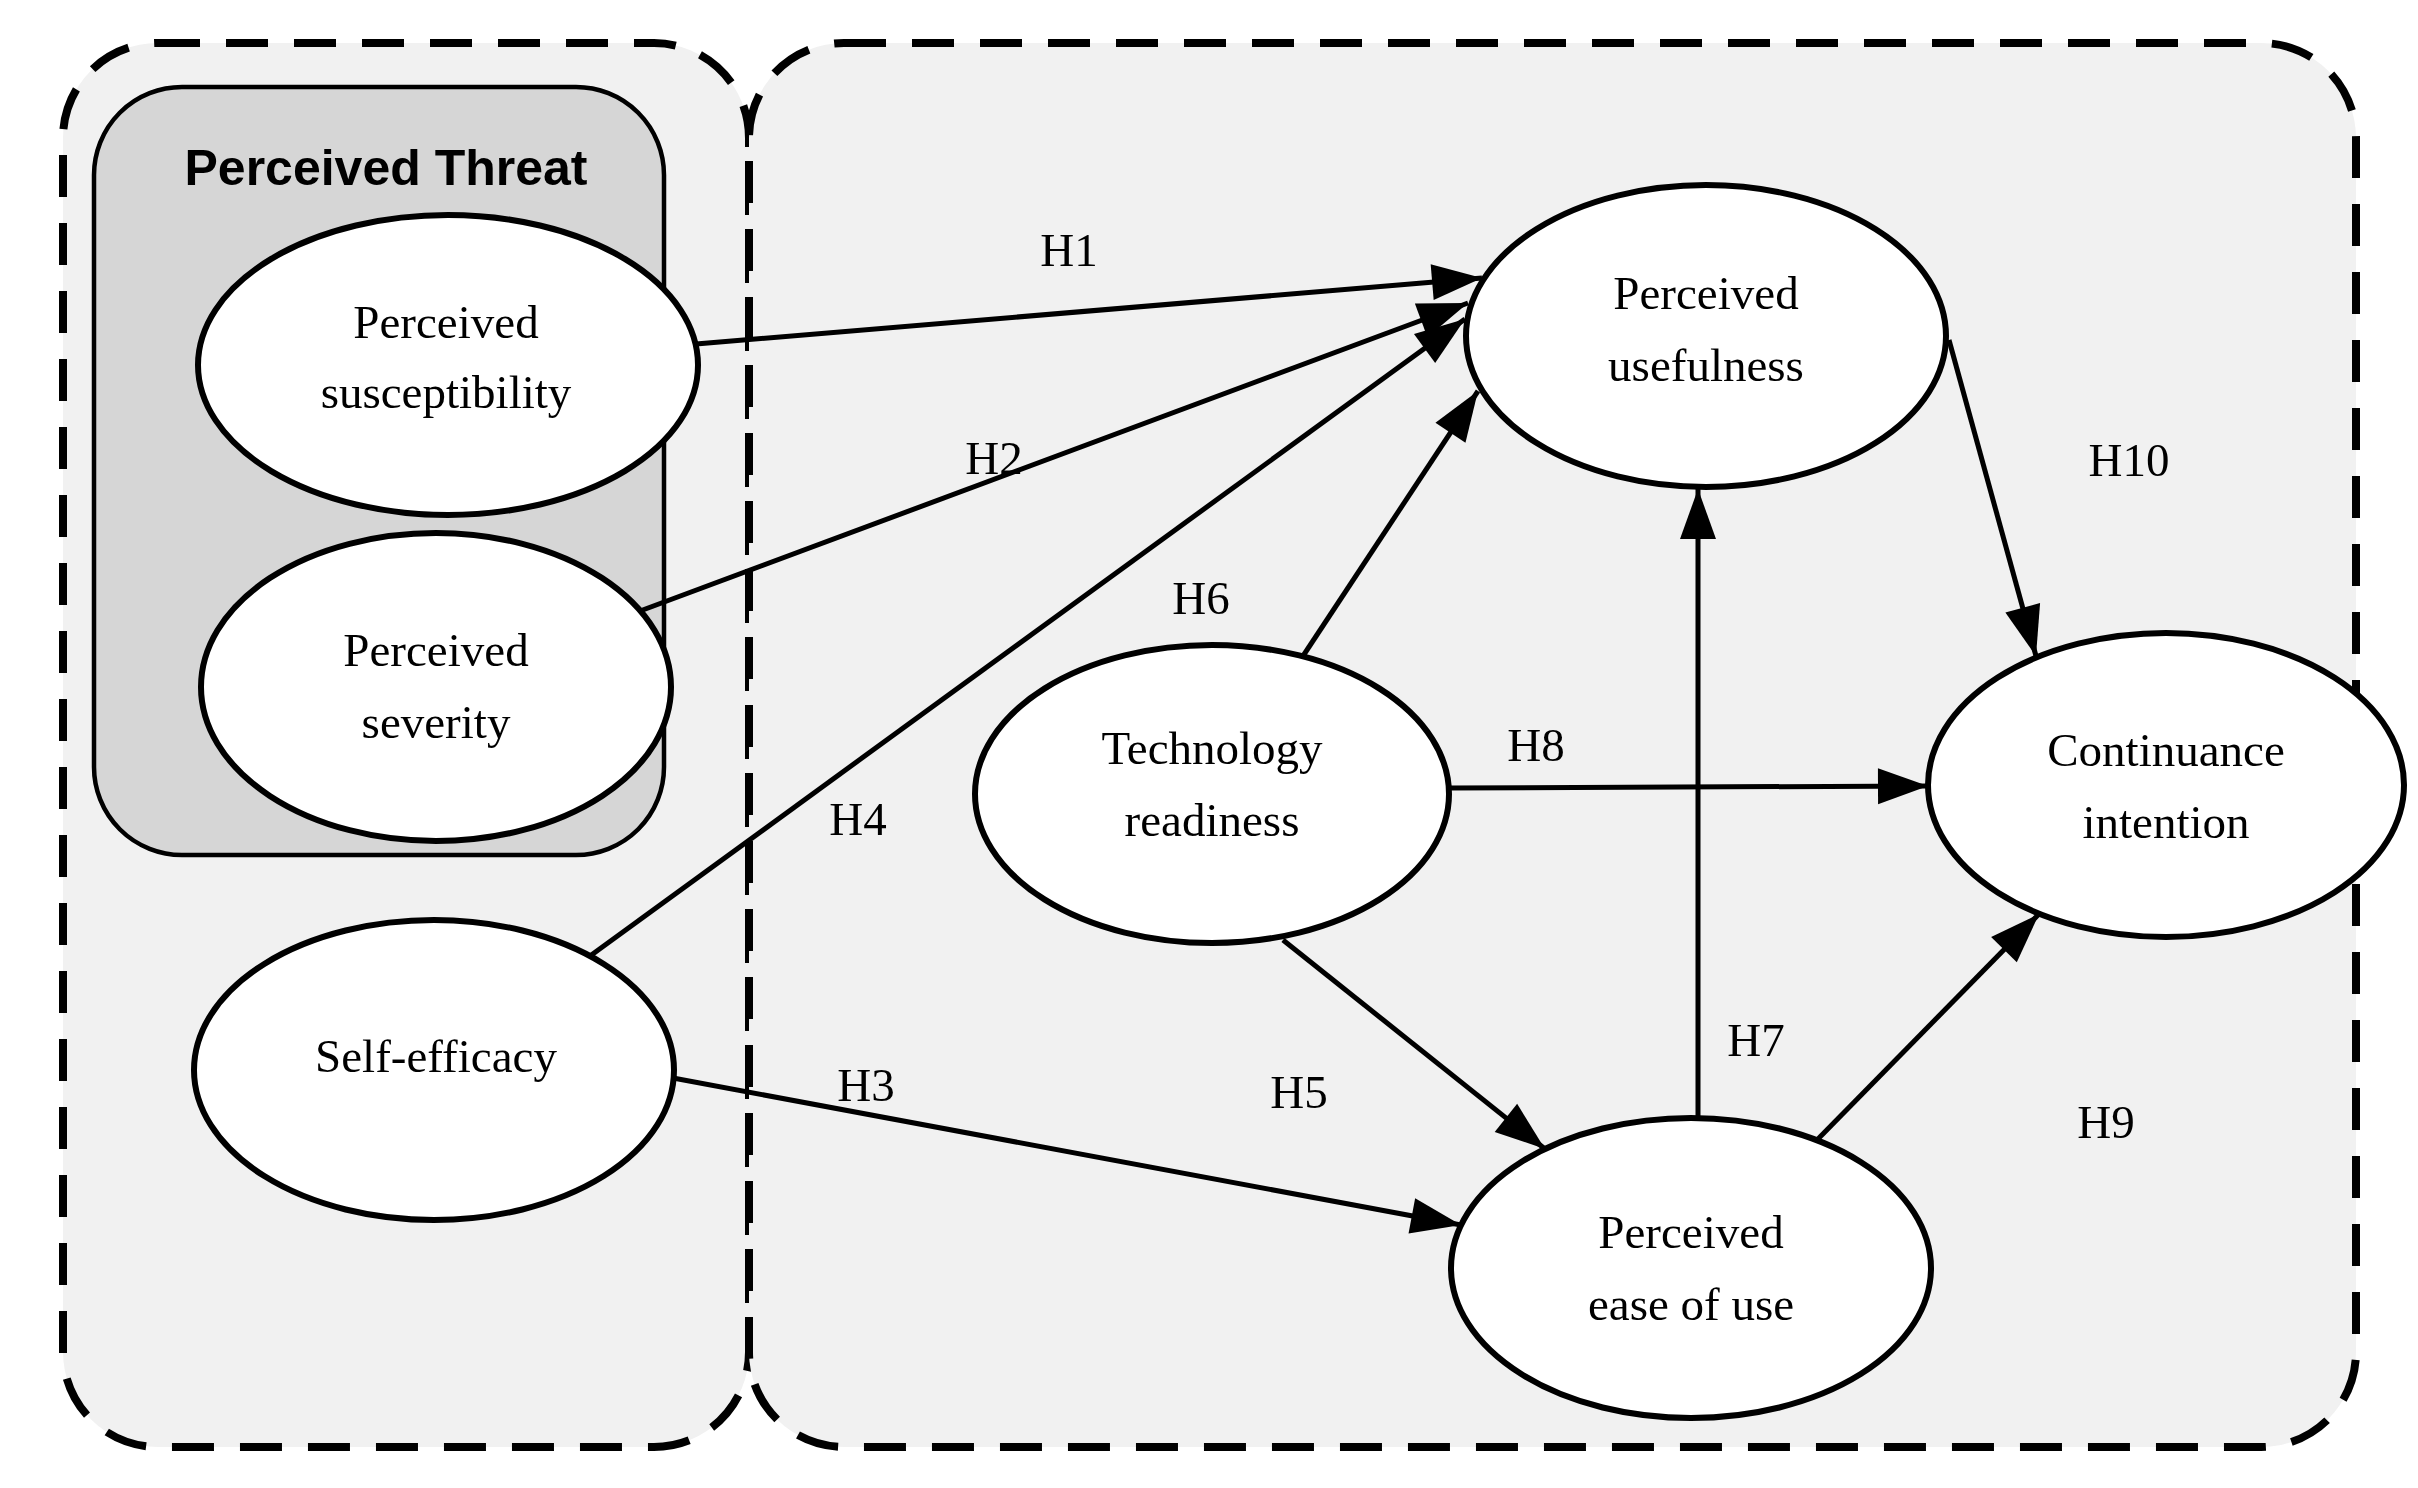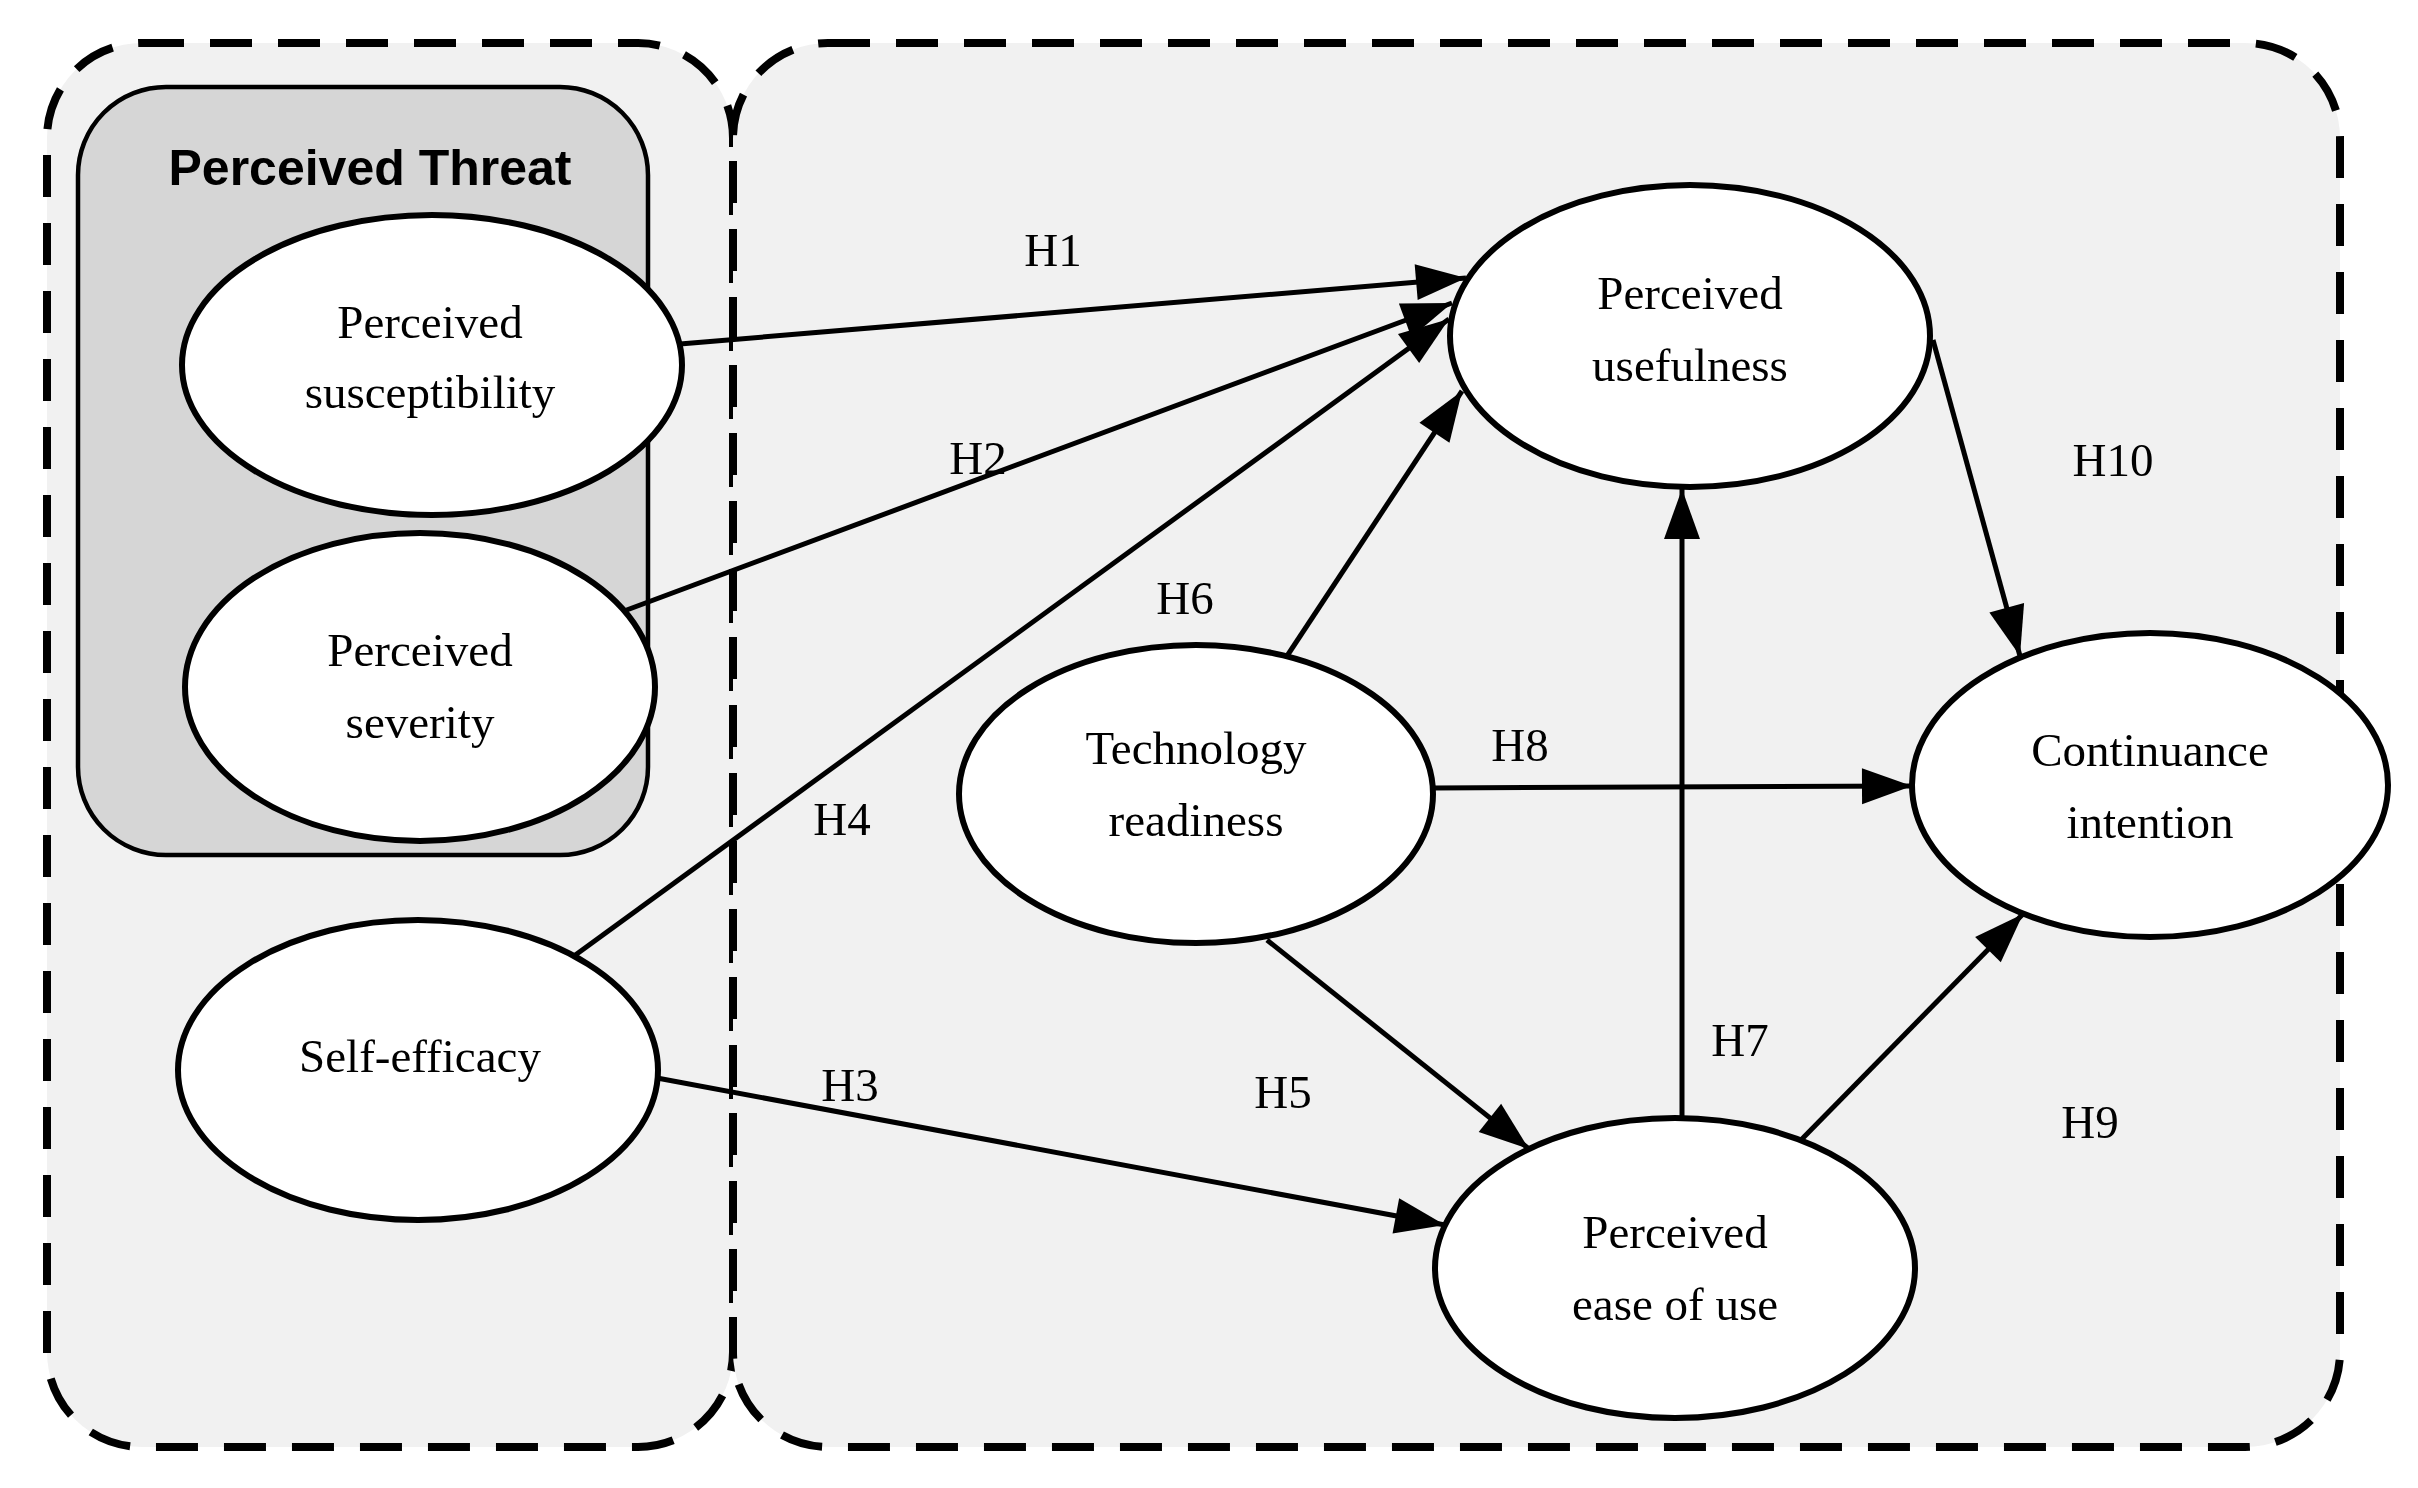--- a/index.html
+++ b/index.html
@@ -1,16 +1,16 @@
 <!DOCTYPE html>
 <html><head>
 <meta charset="utf-8">
 <style>
   html, body { margin: 0; padding: 0; background: #ffffff; }
-  .stage { width: 2064px; height: 1488px; position: relative; }
+  .stage { width: 2064px; height: 1488px; position: relative; padding-left: 16px; }
   svg { display: block; }
   .node-label {
     font-family: "Liberation Serif", "DejaVu Serif", serif;
     font-size: 47px;
     fill: #000000;
     text-anchor: middle;
   }
   .hyp-label {
     font-family: "Liberation Serif", "DejaVu Serif", serif;
     font-size: 47px;

